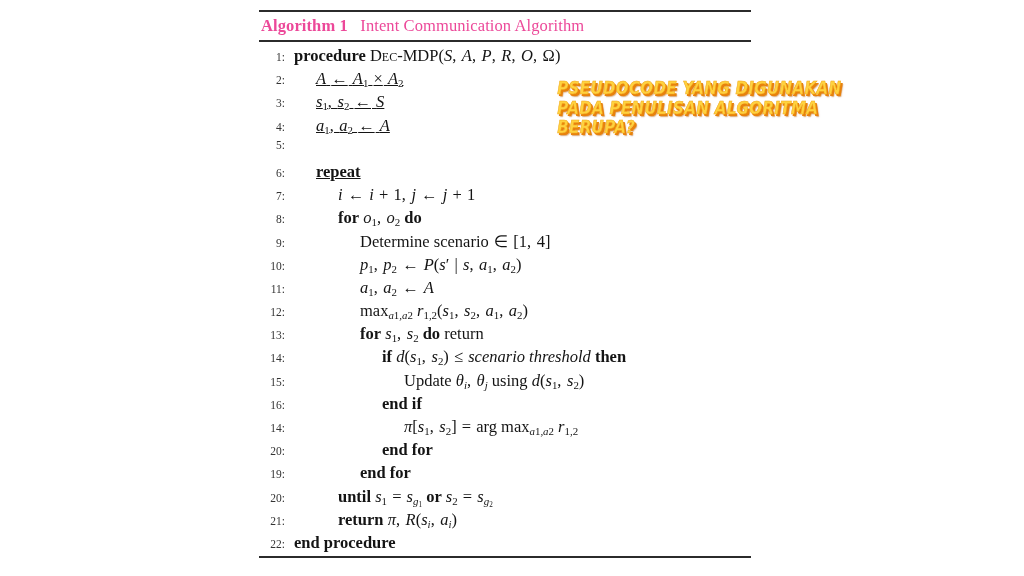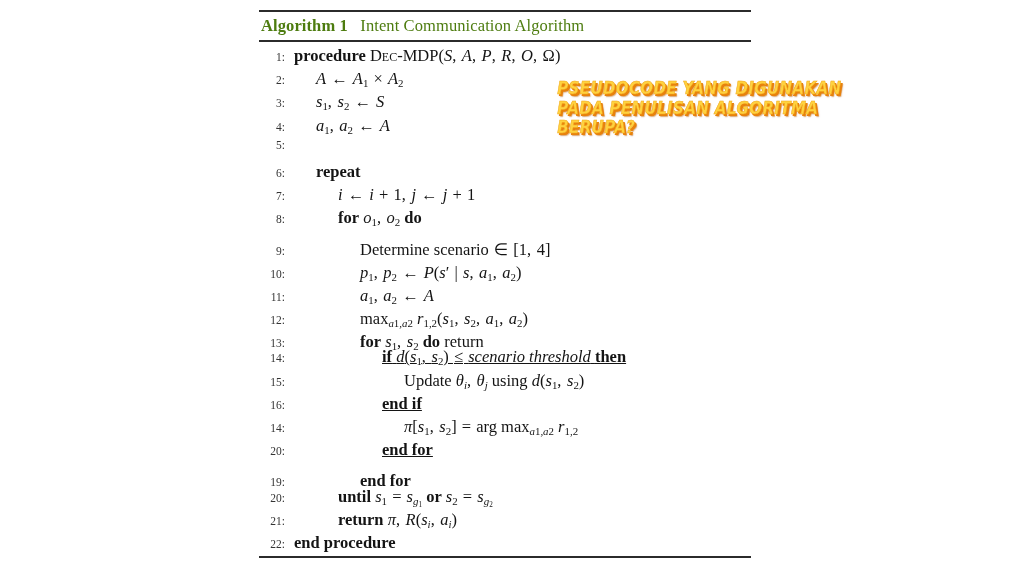--- a/index.html
+++ b/index.html
@@ -33,21 +33,21 @@
     background: #2b2b2b;
     width: 100%;
   }
   .rule-top    { height: 2.2px; }
   .rule-mid    { height: 1.6px; }
   .rule-bottom { height: 2.2px; }
 
   #algorithm-title {
     font-family: "Liberation Serif", serif;
     font-size: 16.5px;
-    color: #4d7c0f;
+    color: #ec4899;
     line-height: 1.32;
     padding: 3px 0 3.5px 2px;
     white-space: nowrap;
     letter-spacing: 0.1px;
   }
   #algorithm-title .kw { font-weight: bold; }
 
   #algorithm-body {
     padding-top: 4px;
   }
@@ -72,24 +72,24 @@
 
   .code {
     font-size: 16.5px;
     font-family: "Liberation Serif", serif;
     color: #141414;
     padding-left: 9px;
   }
 
   
   .i0 { padding-left: 9px;   }
-  .i1 { padding-left: 31px;  }
+  .i1 { padding-left: 31px; text-decoration: underline;  }
   .i2 { padding-left: 53px; text-align: center;  }
-  .i3 { padding-left: 75px; margin-top: 8px;  }
-  .i4 { padding-left: 97px; text-decoration: underline;  }
+  .i3 { padding-left: 75px;  }
+  .i4 { padding-left: 97px;  }
   .i5 { padding-left: 119px; }
 
   .kw   { font-weight: bold; }
   .var  { font-style: italic; font-family: "Liberation Serif", serif; }
   .rm   { font-style: normal; }
   .sc   { font-variant: small-caps; text-align: right; }
   .sub  { font-size: 0.66em; vertical-align: -0.30em; font-style: italic; }
   .subn { font-size: 0.66em; vertical-align: -0.30em; font-style: normal; }
   .op   { font-style: normal; padding: 0 1px; }
   .sp   { display: inline-block; width: 4px; }

